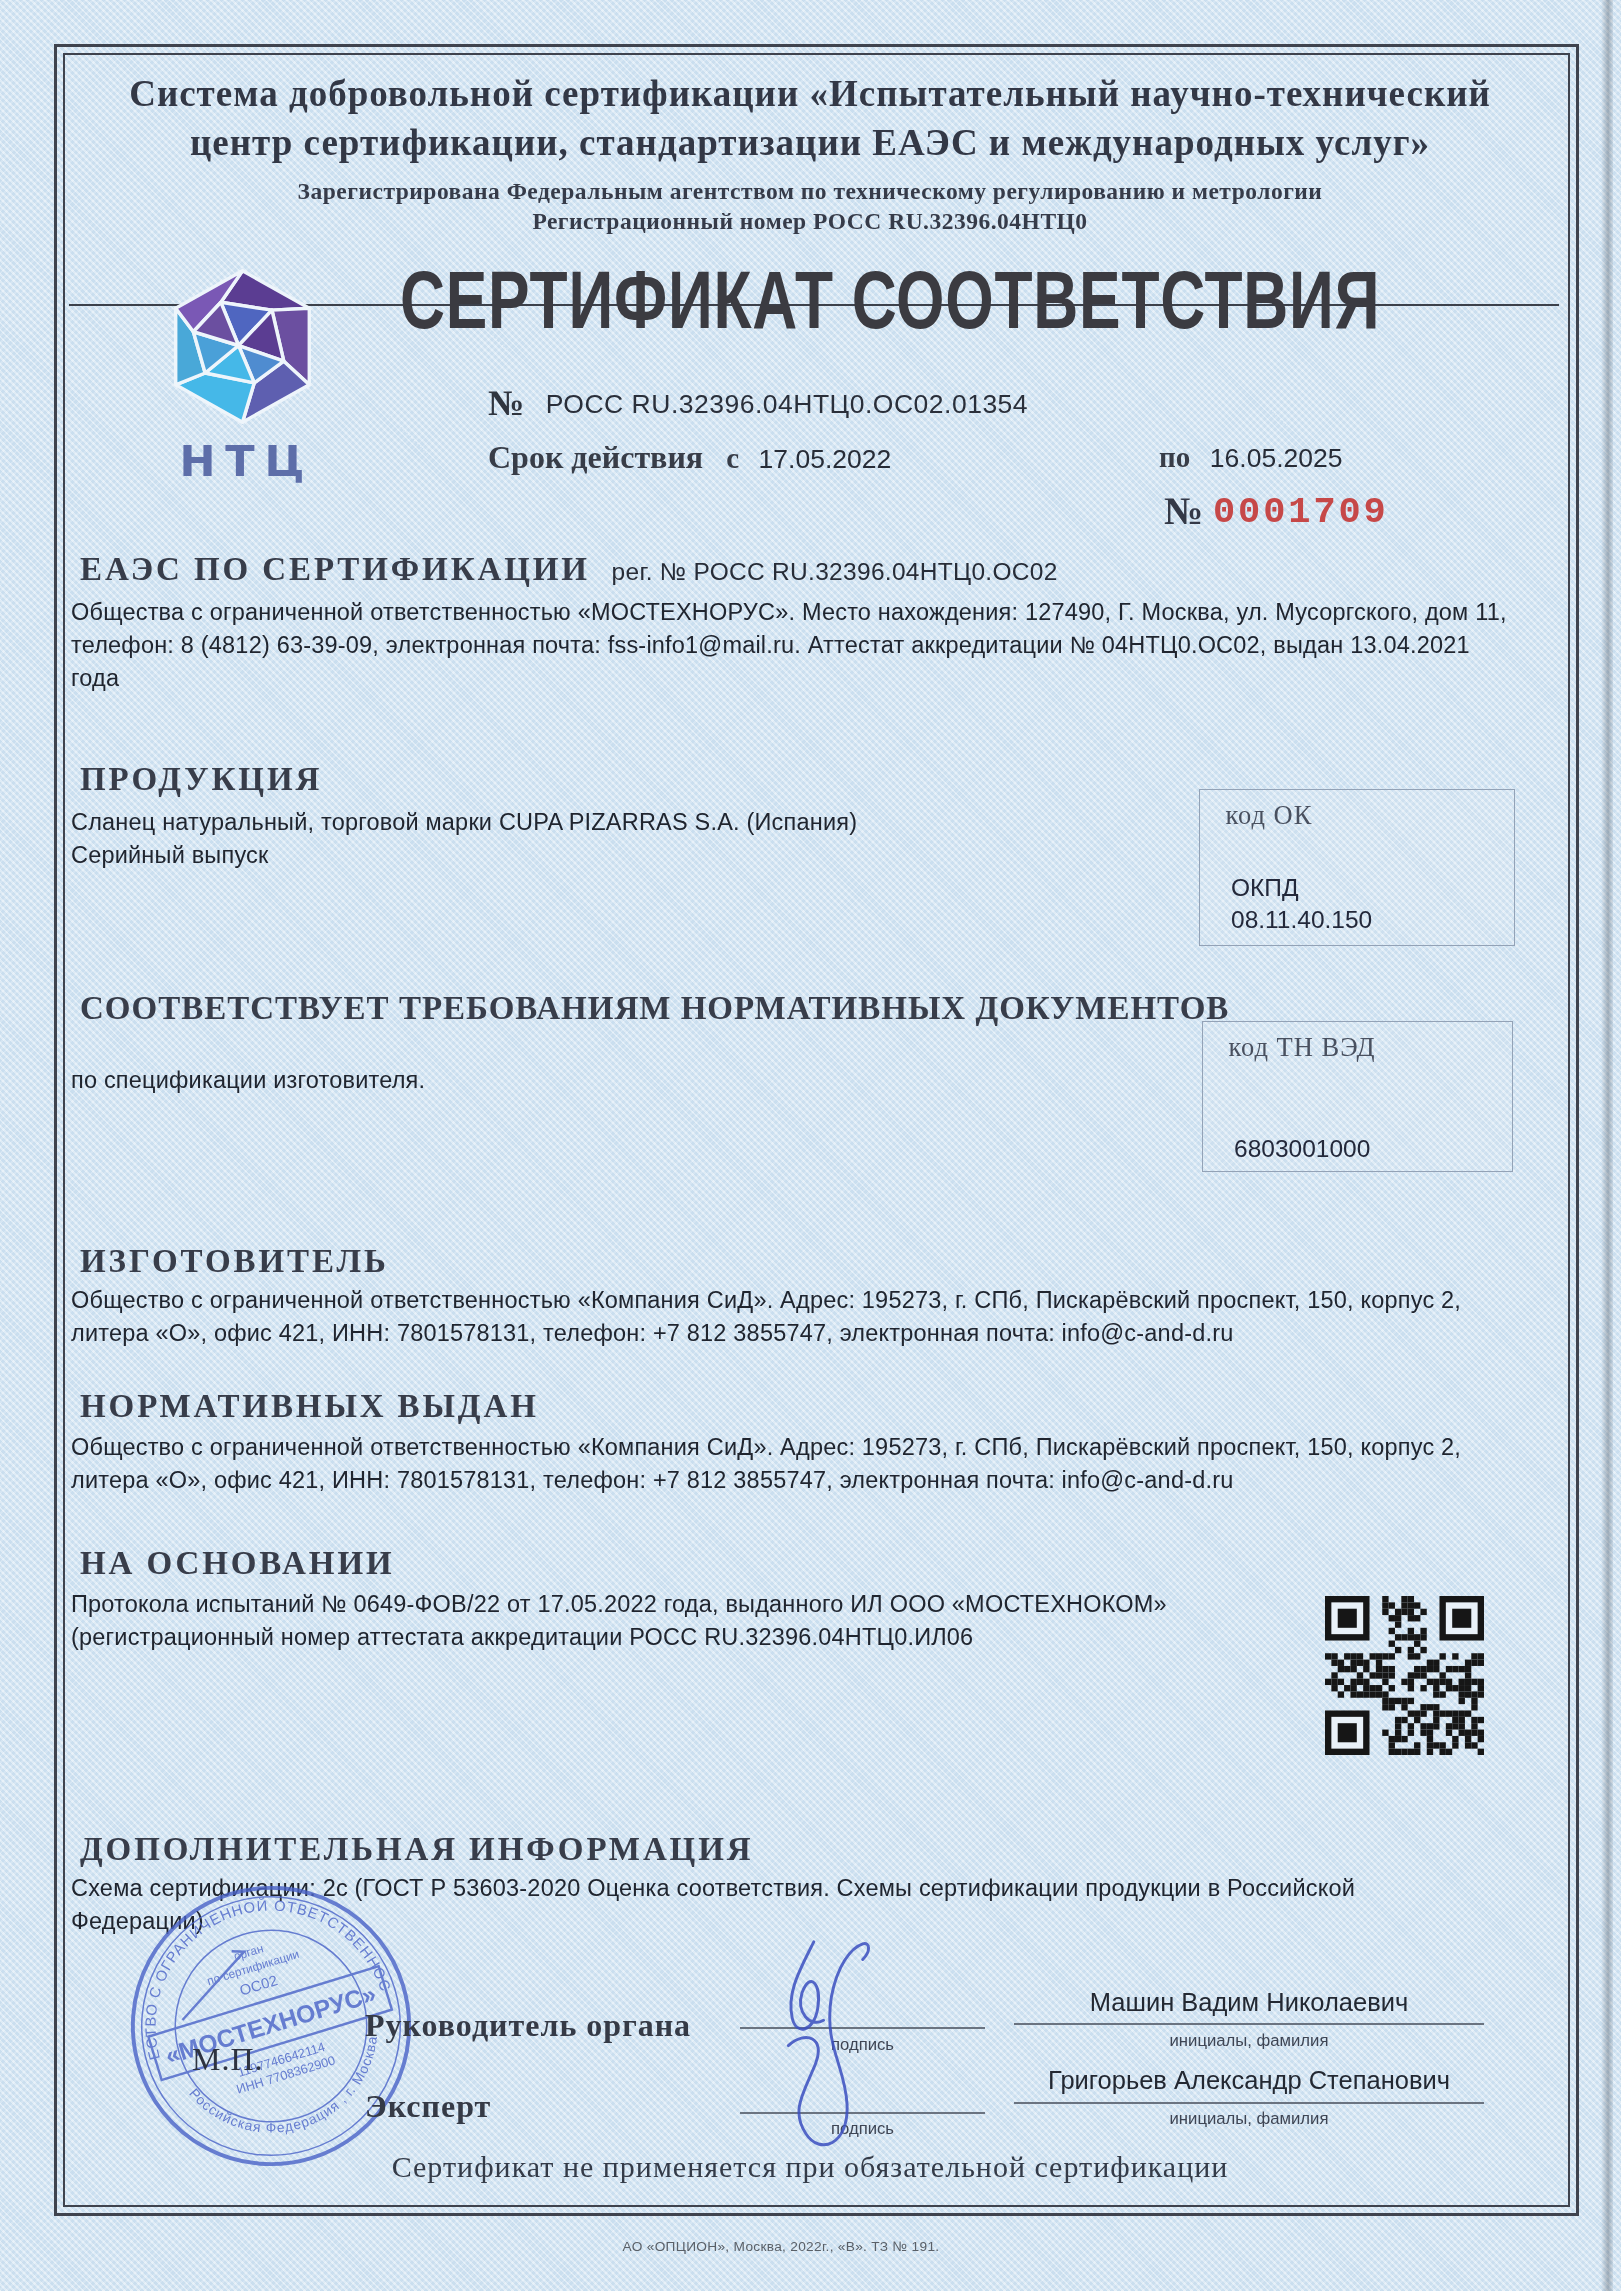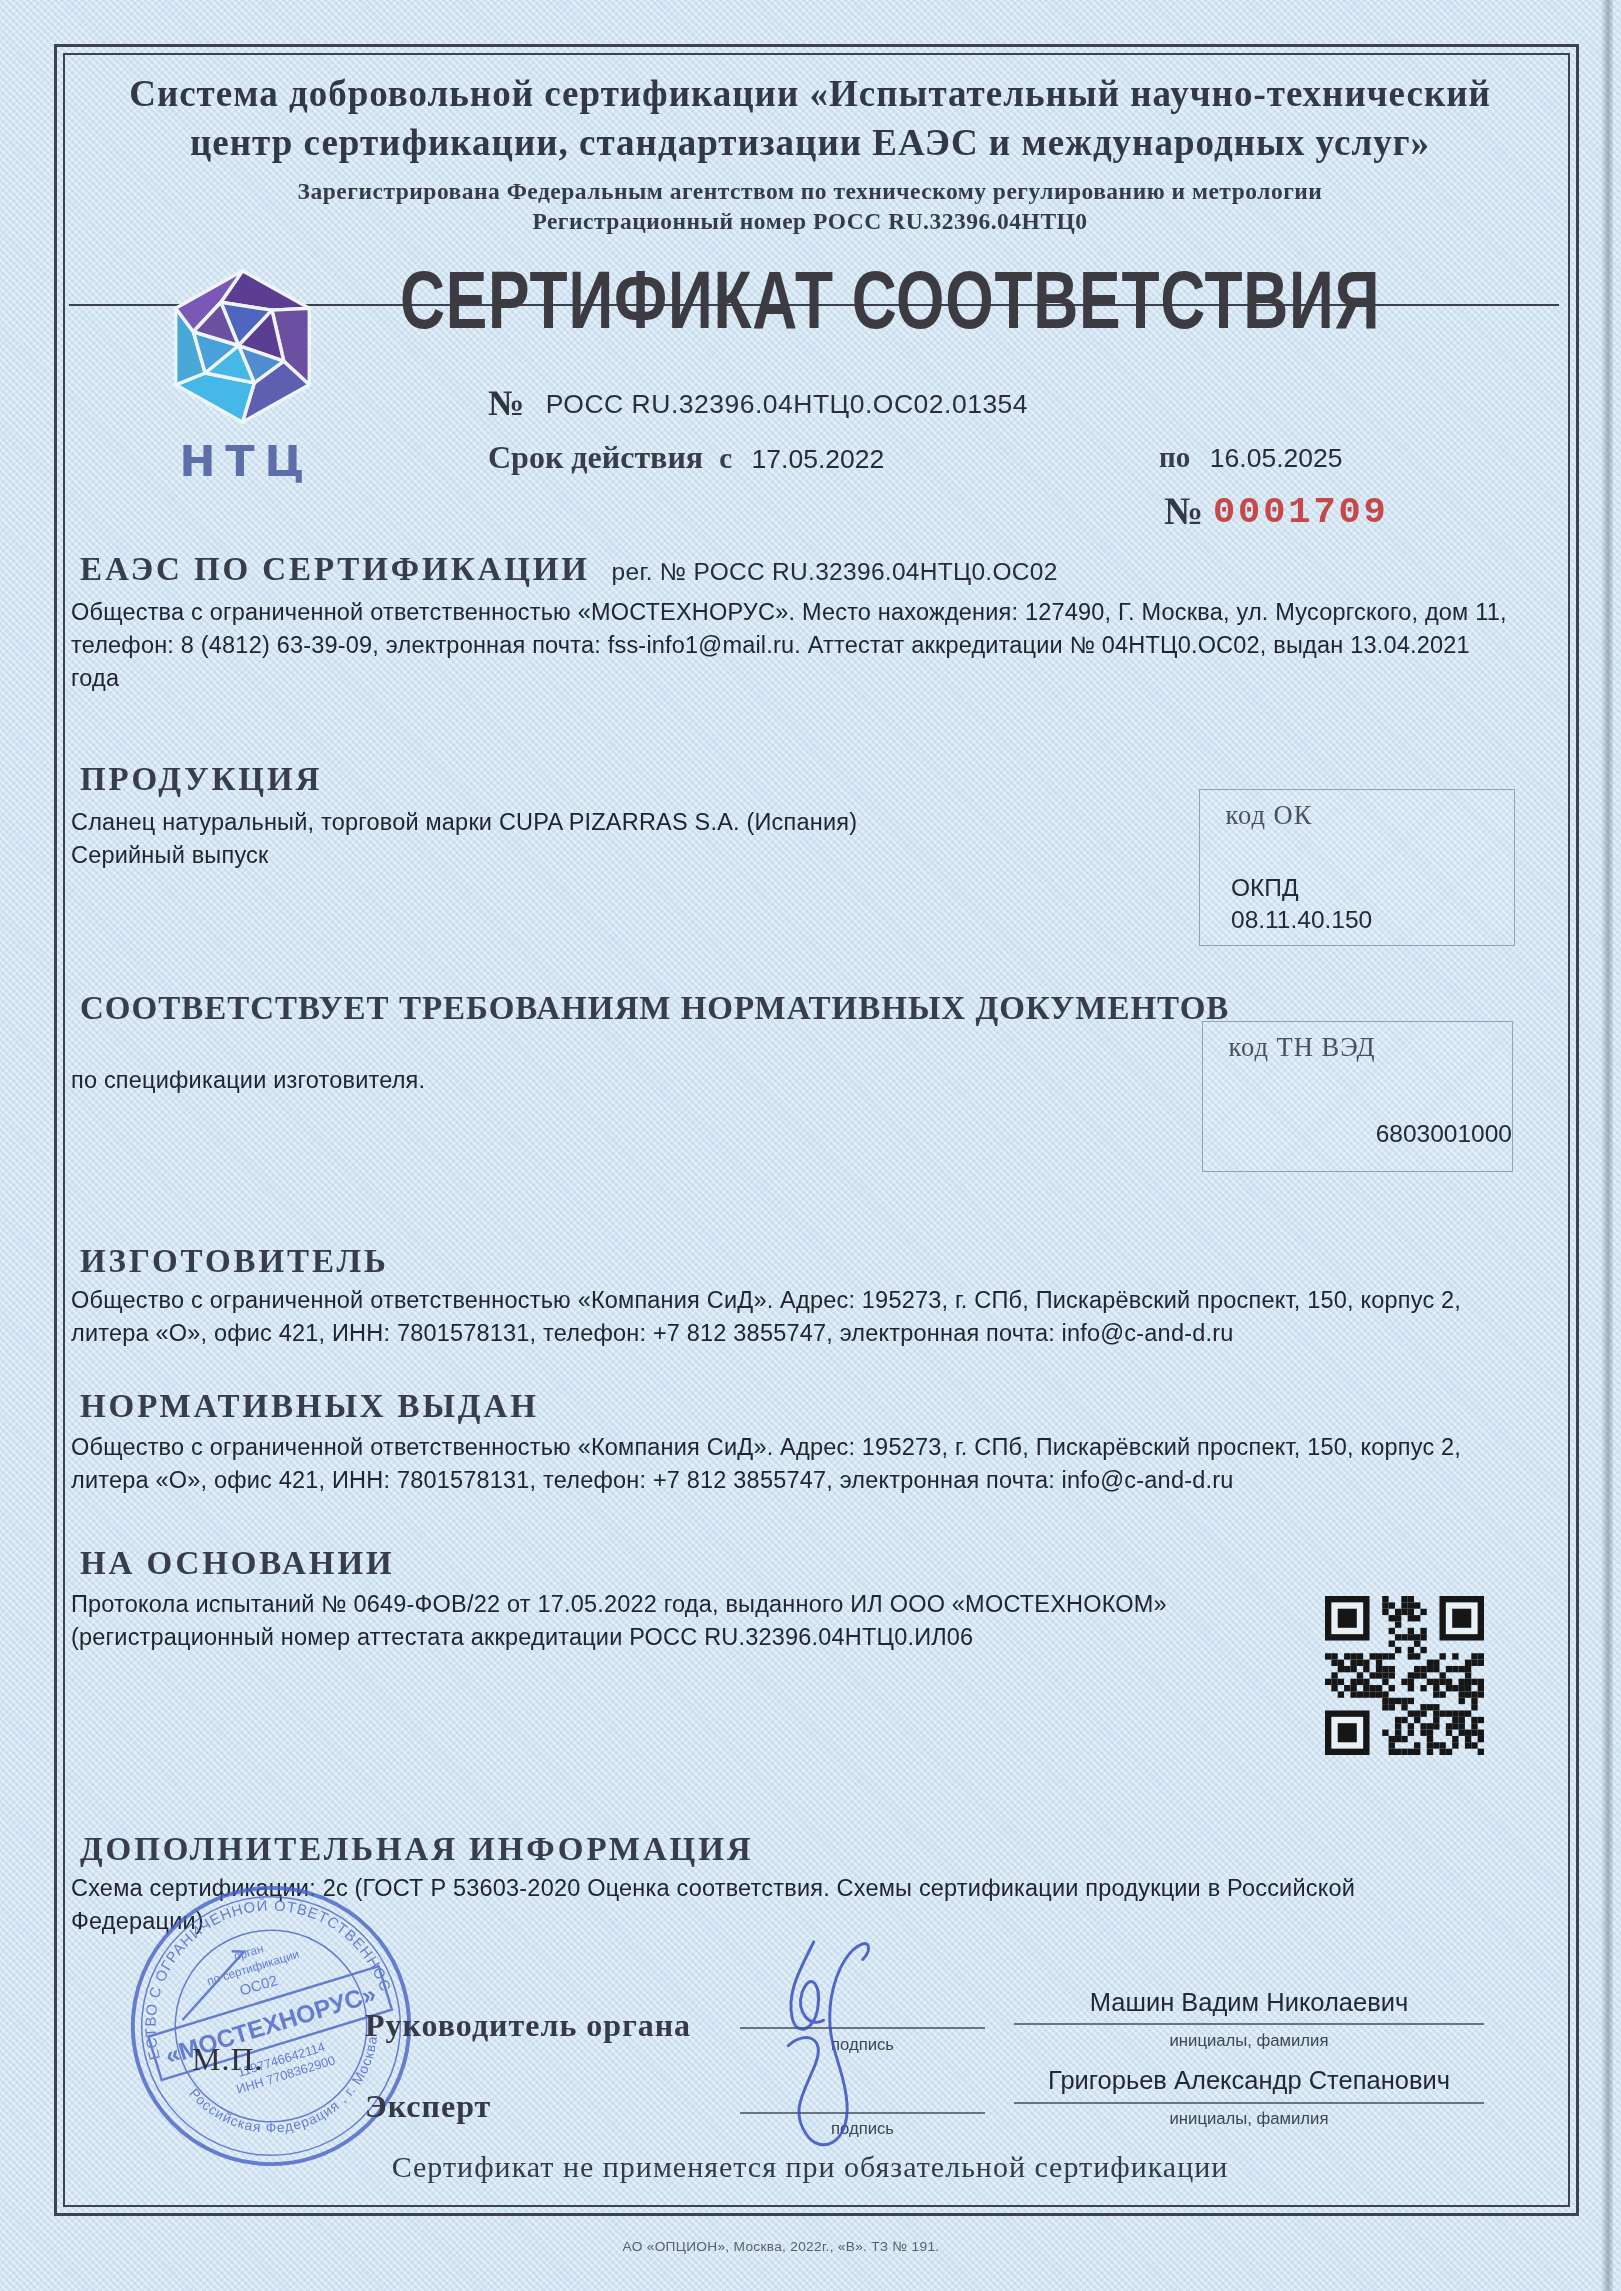--- a/index.html
+++ b/index.html
@@ -37,21 +37,21 @@
   .main-title{position:absolute;left:400px;top:253px;width:1451px;
      font-size:82px;font-weight:bold;color:#3b3b41;white-space:nowrap;
      transform:scaleX(.76);transform-origin:left top;letter-spacing:1px;
      font-family:"Liberation Sans",sans-serif;}
 
   .cert-no{position:absolute;left:488px;top:382px;}
   .no-sign{font-family:"Liberation Serif",serif;font-weight:bold;font-size:36px;color:#30353f;margin-right:21.6px;vertical-align:-2px;}
   .no-val{font-size:26.5px;color:#2a2f3a;letter-spacing:0.5px;}
 
   .validity{position:absolute;left:488px;top:439px;}
-  .v-label{font-family:"Liberation Serif",serif;font-weight:bold;font-size:32px;color:#383d48;margin-right:16px;text-align:center;}
+  .v-label{font-family:"Liberation Serif",serif;font-weight:bold;font-size:32px;color:#383d48;margin-right:23px;text-align:center;}
   .v-prep{font-family:"Liberation Serif",serif;font-weight:bold;font-size:29px;color:#383d48;margin-right:19.6px;}
   .v-date{font-size:26.5px;color:#272c37;}
   .validity-to{position:absolute;left:1159px;top:441px;}
 
   .blank-no{position:absolute;left:1164px;top:488px;}
   .bn-sign{font-family:"Liberation Serif",serif;font-weight:bold;font-size:39px;color:#343947;margin-right:9.8px;}
   .bn-digits{font-family:"Liberation Mono","DejaVu Sans Mono",monospace;font-weight:bold;
      font-size:37px;letter-spacing:2.9px;color:#c64848;vertical-align:2px;}
 
   .sec-h{font-family:"Liberation Serif",serif;font-weight:bold;font-size:33px;
@@ -60,21 +60,21 @@
   .sec-reg{font-size:24.5px;letter-spacing:0.3px;color:#272c37;font-family:"Liberation Sans",sans-serif;font-weight:normal;}
   .body-text{position:absolute;font-size:23.5px;line-height:33px;color:#20252f;letter-spacing:0.2px;}
 
   .code-box{position:absolute;border:1px solid #93a2b6;background:rgba(255,255,255,.06);}
   .code-box .cb-label{font-family:"Liberation Serif",serif;font-size:26.5px;color:#49505f;
      letter-spacing:1px;padding:9.8px 0 0 25.5px;}
   .code-box .cb-value{font-size:24.5px;color:#23283a;padding-left:31px;white-space:pre-line;line-height:32px;}
   .box-ok{left:1199px;top:789px;width:314px;height:155px;}
   .box-ok .cb-value{margin-top:41px;}
   .box-tn{left:1202px;top:1021px;width:309px;height:149px;}
-  .box-tn .cb-value{margin-top:55px;text-align:right;}
+  .box-tn .cb-value{margin-top:70px;}
 
   .qr{position:absolute;left:1325px;top:1596px;width:159px;height:159px;}
 
   .stamp{position:absolute;left:123px;top:1878px;width:296px;height:296px;
      transform:rotate(-17deg);color:#4a63c8;opacity:.8;pointer-events:none;}
   .stamp text{fill:currentColor;font-family:"Liberation Sans",sans-serif;}
 
   .mp{position:absolute;left:192px;top:2041px;font-family:"Liberation Serif",serif;
       font-size:32px;color:#2e3340;letter-spacing:1px;}
 

